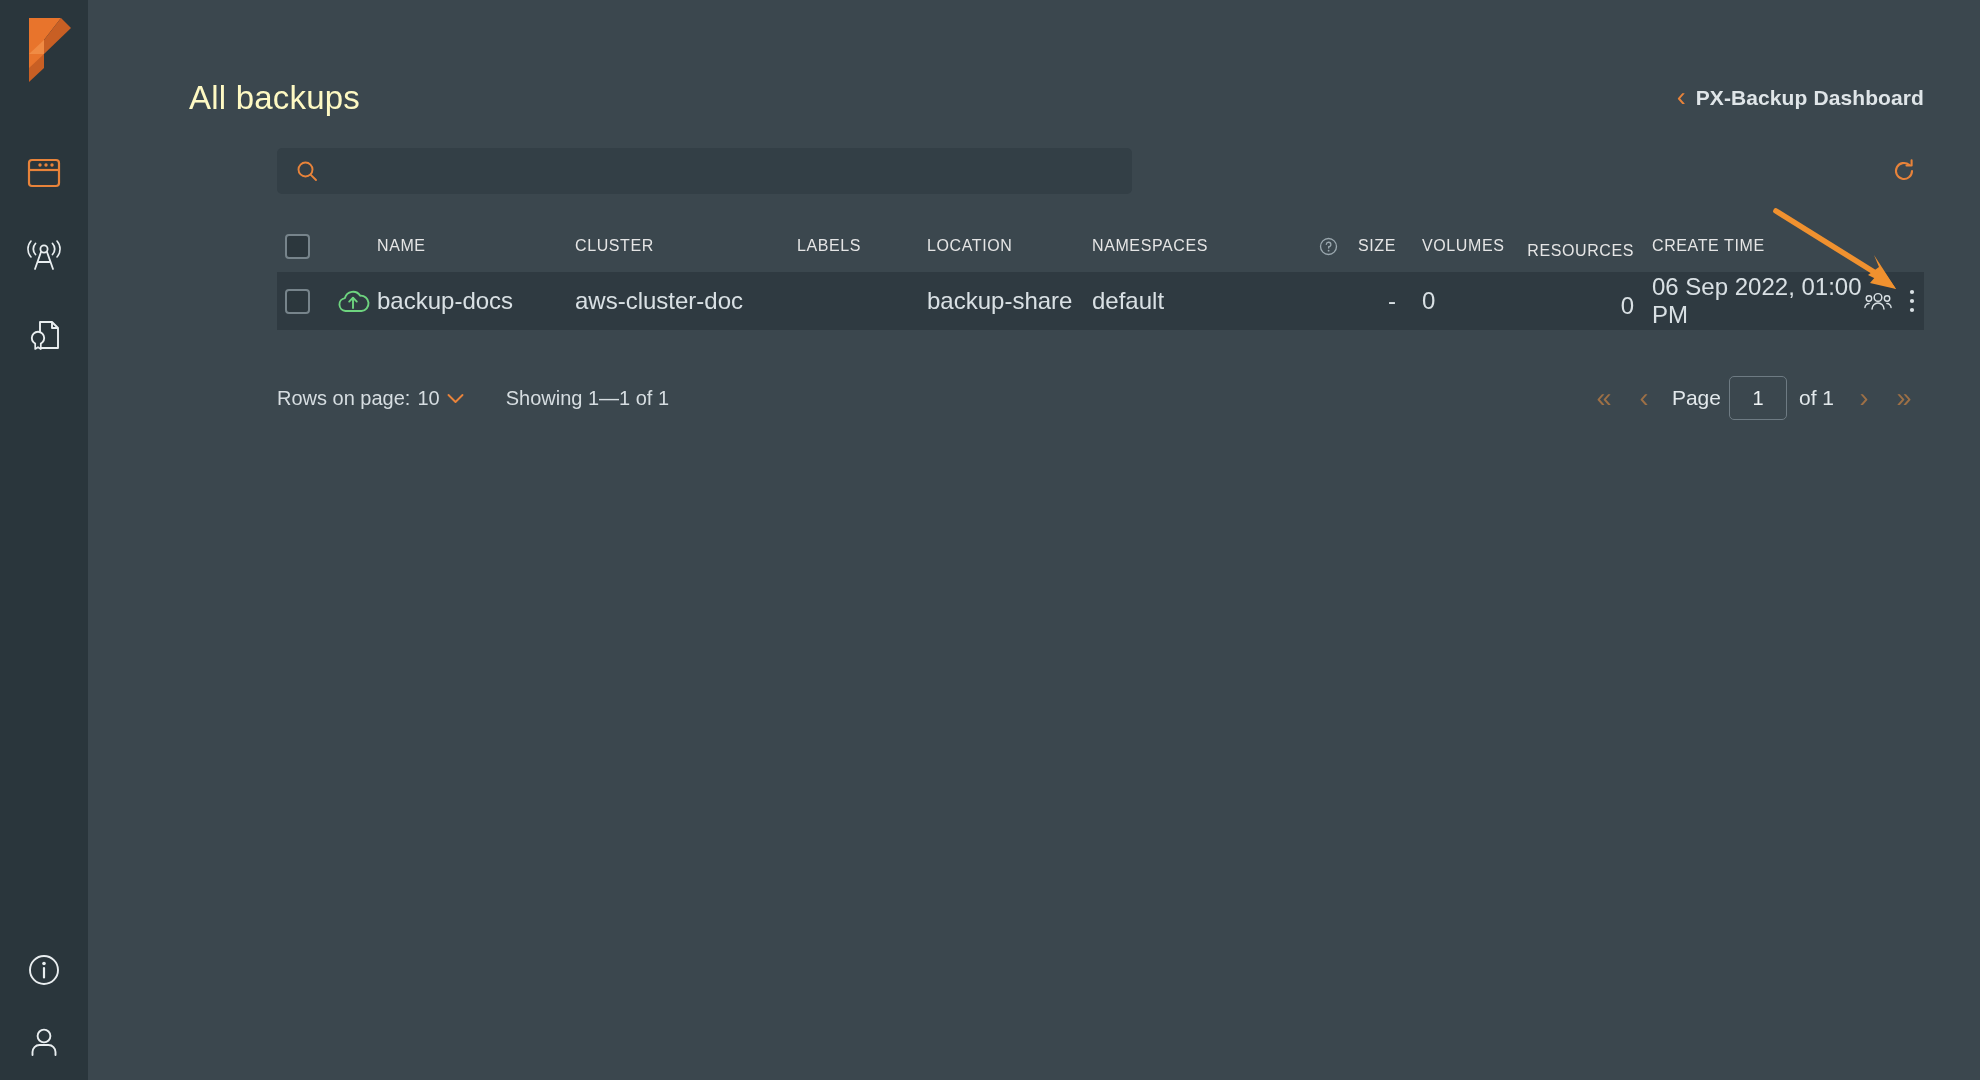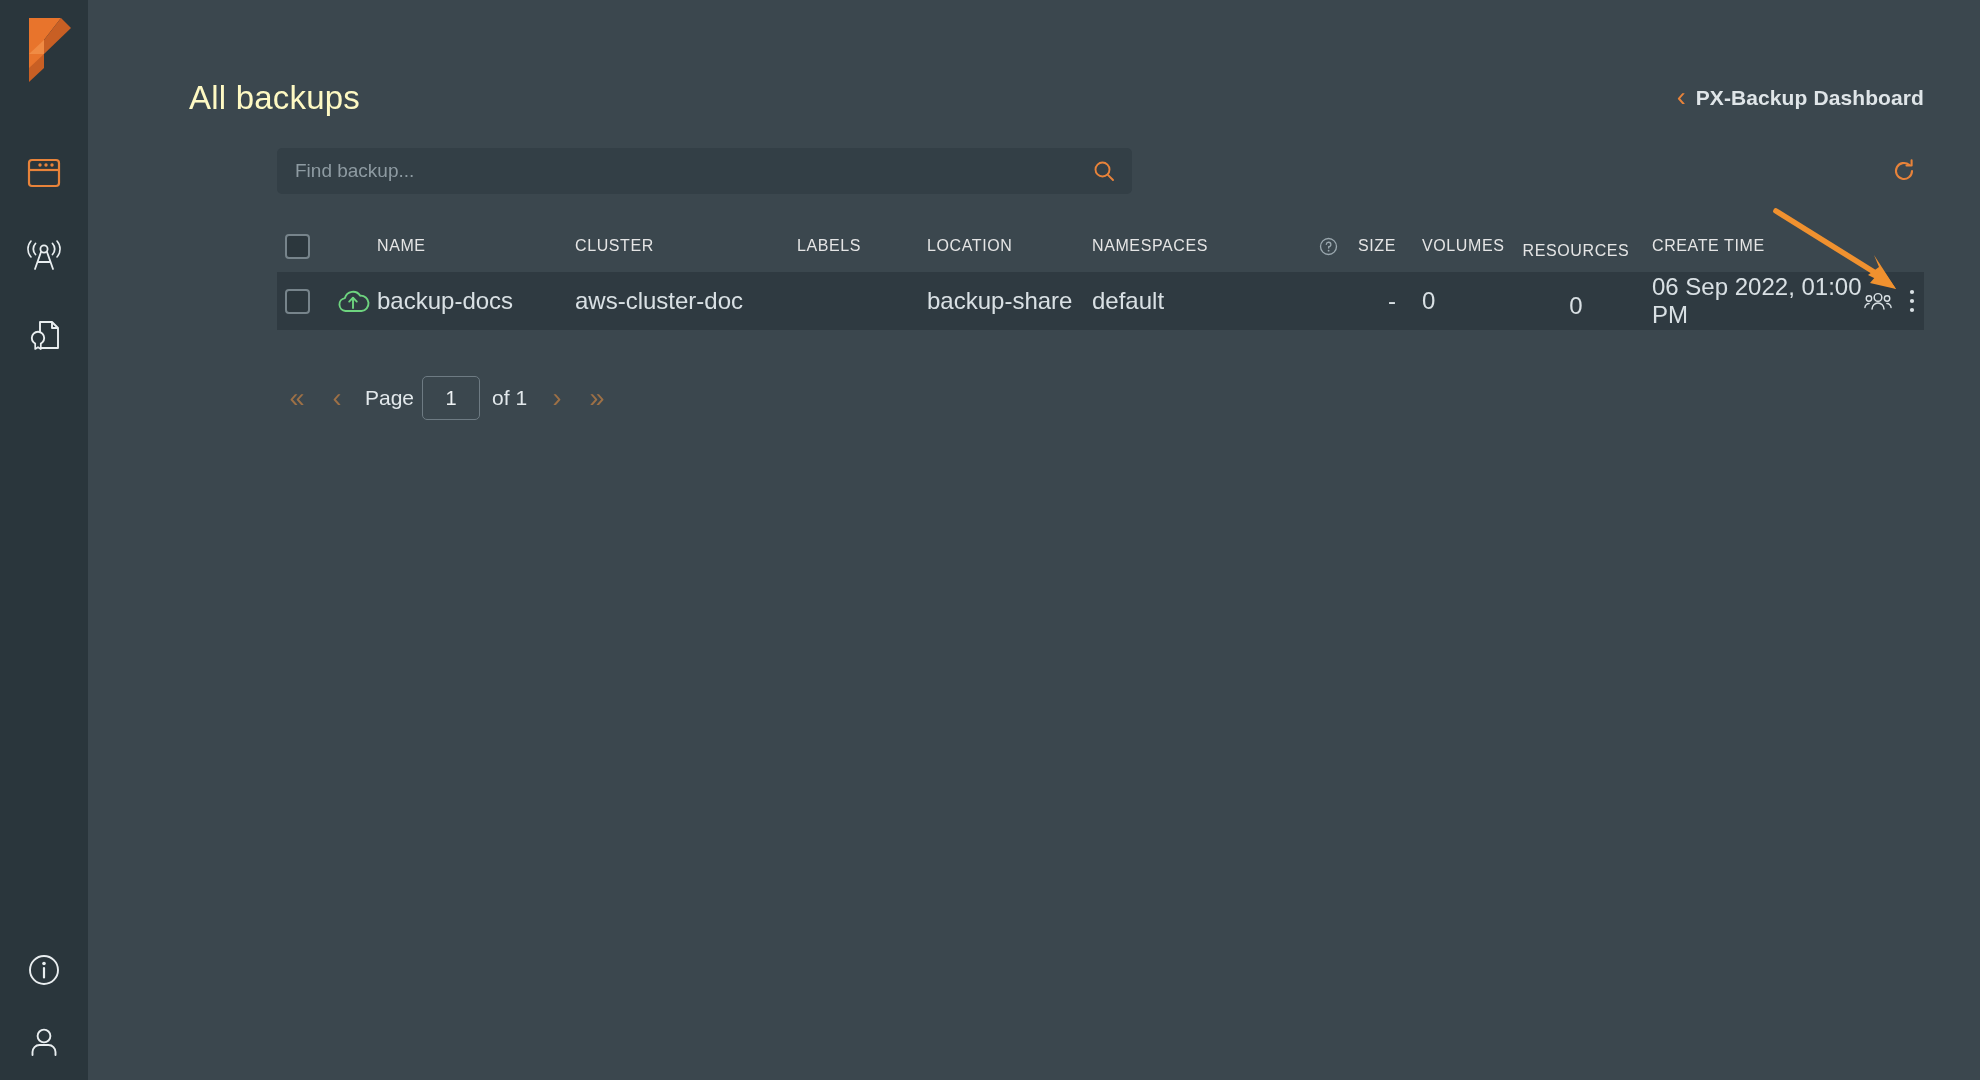--- a/index.html
+++ b/index.html
@@ -109,21 +109,21 @@
   }
   .c-check  { width: 52px; flex: 0 0 52px; display: flex; align-items: center; justify-content: flex-start; padding-left: 8px;}
   .c-status { width: 48px; flex: 0 0 48px; display: flex; align-items: center; justify-content: center; }
   .c-name   { width: 198px; flex: 0 0 198px; }
   .c-cluster{ width: 222px; flex: 0 0 222px; }
   .c-labels { width: 130px; flex: 0 0 130px; }
   .c-loc    { width: 165px; flex: 0 0 165px; }
   .c-ns     { width: 210px; flex: 0 0 210px; }
   .c-size   { width: 120px; flex: 0 0 120px; text-align: right; padding-right: 26px; }
   .c-vol    { width: 96px;  flex: 0 0 96px;  }
-  .c-res    { width: 116px; flex: 0 0 116px; text-align: center; margin-top: 10px; }
+  .c-res    { width: 116px; flex: 0 0 116px; text-align: right; margin-top: 10px; }
   .c-time   { width: 230px; flex: 0 0 230px; padding-left: 18px; }
   .c-actions{ flex: 1 1 auto; display: flex; align-items: center; justify-content: flex-end; gap: 16px; padding-right: 8px; }
 
   .thead .c-size { display: flex; align-items: center; justify-content: flex-end; gap: 20px; padding-right: 26px; }
   .thead .c-name, .thead .c-cluster, .thead .c-labels,
   .thead .c-loc, .thead .c-ns { padding-left: 0; }
   .thead .c-time { padding-left: 18px; }
 
   .chk {
     width: 25px; height: 25px;
@@ -242,21 +242,20 @@
     <div class="page-header">
       <div class="page-title">All backups</div>
       <div class="back-link">
         <span class="chev">‹</span>
         <span class="back-text">PX-Backup Dashboard</span>
       </div>
     </div>
 
     <div class="search-row">
       <div class="search-box">
-        <input type="text" value="" placeholder="Find backup..." style="">
         <span class="search-icon">
           <svg width="24" height="24" viewBox="0 0 24 24">
             <circle cx="10.5" cy="10.5" r="7" fill="none" stroke="#e8833a" stroke-width="1.9"></circle>
             <line x1="15.6" y1="15.6" x2="21" y2="21" stroke="#e8833a" stroke-width="1.9" stroke-linecap="round"></line>
           </svg>
         </span>
       </div>
       <div class="refresh-btn">
         <svg width="28" height="28" viewBox="0 0 28 28">
           <path d="M22 14 a8 8 0 1 1 -2.8 -6.1" fill="none" stroke="#e8833a" stroke-width="2.1" stroke-linecap="round"></path>
@@ -327,20 +326,30 @@
               <circle cx="4" cy="4" r="2.1" fill="#d9e0e4"></circle>
               <circle cx="4" cy="13" r="2.1" fill="#d9e0e4"></circle>
               <circle cx="4" cy="22" r="2.1" fill="#d9e0e4"></circle>
             </svg>
           </span>
         </div>
       </div>
     </div>
 
     <div class="footer">
+      <div class="foot-left">
+        <div class="rows-sel">
+          <span>Rows on page:</span>
+          <span>10</span>
+          <svg width="17" height="11" viewBox="0 0 17 11">
+            <path d="M1.5 2 L8.5 9 L15.5 2" fill="none" stroke="#e8833a" stroke-width="1.9" stroke-linecap="round" stroke-linejoin="round"></path>
+          </svg>
+        </div>
+        <div class="showing">Showing 1—1 of 1</div>
+      </div>
 
       <div class="foot-right">
         <div class="pg-btn">«</div>
         <div class="pg-btn">‹</div>
         <span class="pg-label">Page</span>
         <input class="pg-input" type="text" value="1" style="">
         <span class="pg-of">of 1</span>
         <div class="pg-btn">›</div>
         <div class="pg-btn">»</div>
       </div>

